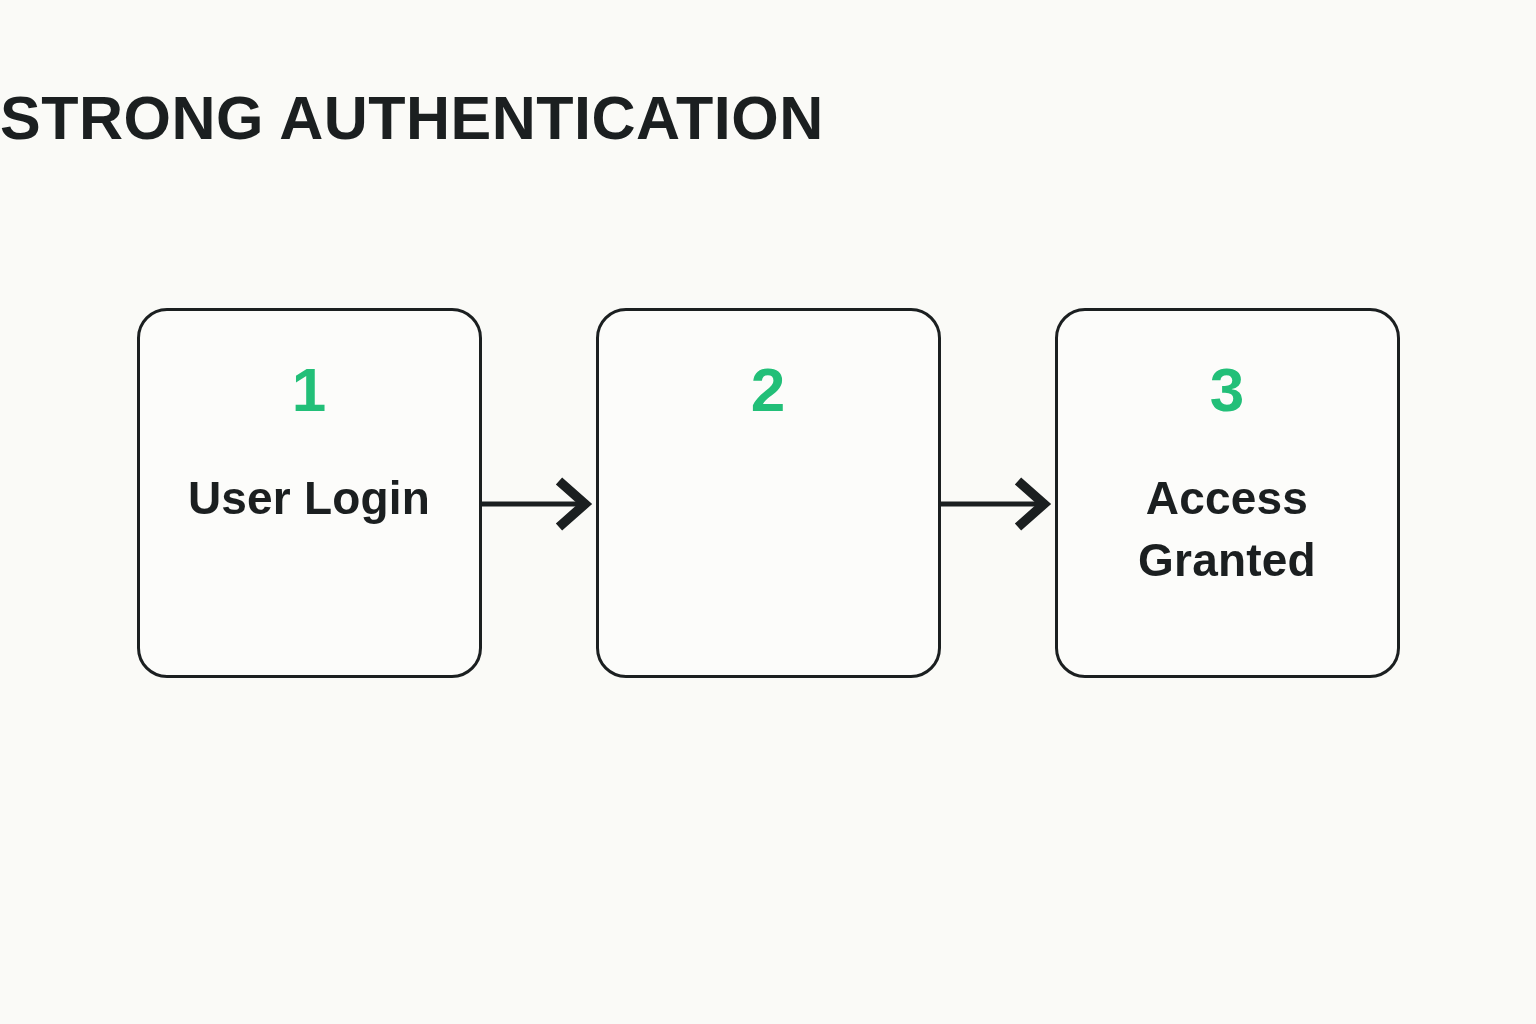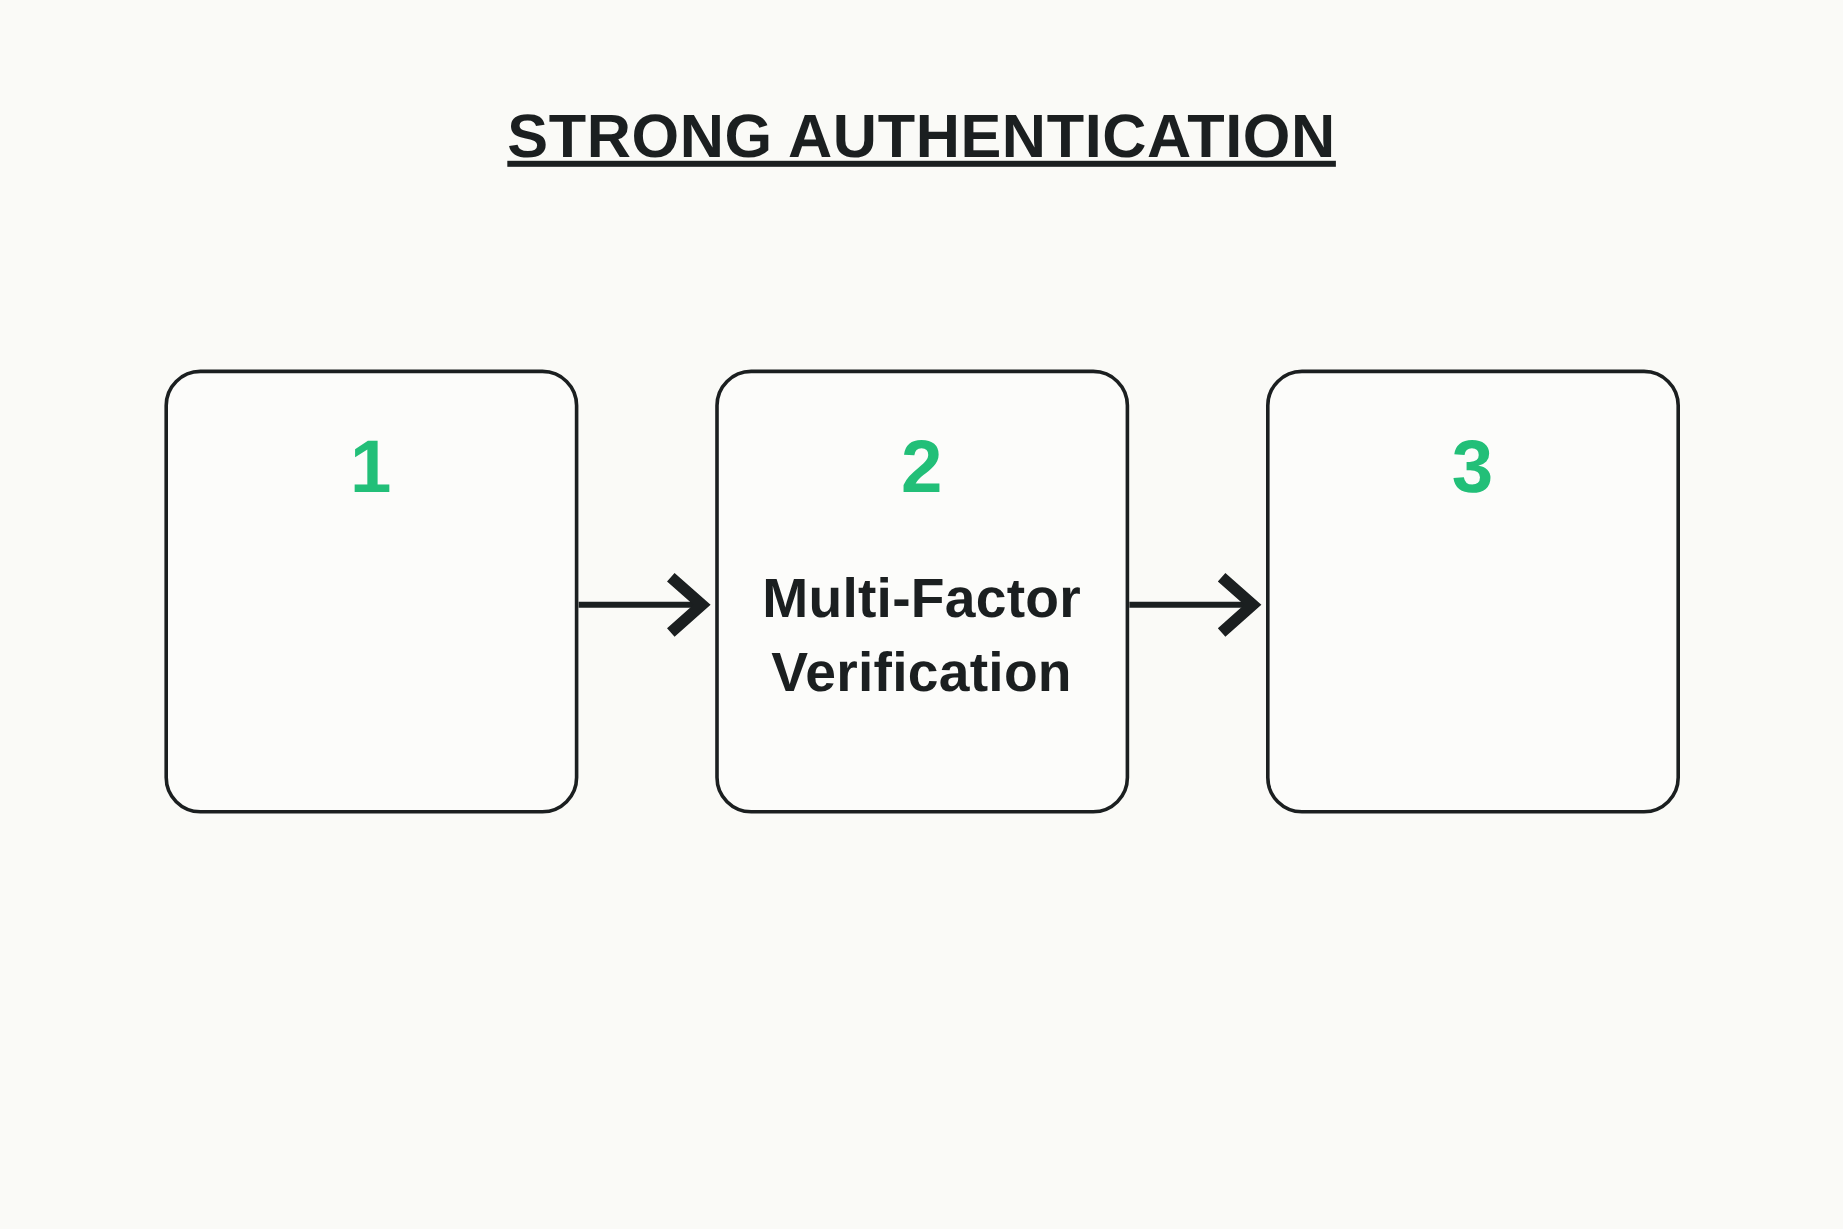--- a/index.html
+++ b/index.html
@@ -18,27 +18,26 @@
     height: 1024px;
     background: var(--background);
     font-family: "Liberation Sans", sans-serif;
     color: var(--ink);
     overflow: hidden;
     position: relative;
   }
   .title {
     margin: 0;
     padding-top: 88px;
-    text-align: center;
-    font-size: 51px;
+    text-align: left;
+    font-size: 61px;
     line-height: 1.0;
     font-weight: 700;
     letter-spacing: 0.5px;
     color: var(--ink);
-    text-decoration: underline;
   }
   .flow {
     position: absolute;
     top: 308px;
     left: 0;
     right: 0;
     display: flex;
     justify-content: center;
     align-items: flex-start;
   }
@@ -83,42 +82,43 @@
 </head>
 <body>
 
 <h1 class="title">STRONG AUTHENTICATION</h1>
 
 <div class="flow">
 
   <div class="step-box">
     <div class="step-number">1</div>
     <div class="step-label">
+      <span>User Login</span>
     </div>
   </div>
 
   <div class="flow-arrow">
     <svg width="114" height="64" viewBox="0 0 114 64" aria-hidden="true">
       <line class="arrow-stroke" x1="0" y1="32" x2="101" y2="32" stroke-width="5"></line>
       <polyline class="arrow-stroke" points="77,9 103,32 77,55" stroke-width="9.5"></polyline>
     </svg>
   </div>
 
   <div class="step-box">
     <div class="step-number">2</div>
-    <div class="step-label">
-      <span>Multi-Factor</span>
-      <span>Verification</span>
-    </div>
   </div>
 
   <div class="flow-arrow">
     <svg width="114" height="64" viewBox="0 0 114 64" aria-hidden="true">
       <line class="arrow-stroke" x1="0" y1="32" x2="101" y2="32" stroke-width="5"></line>
       <polyline class="arrow-stroke" points="77,9 103,32 77,55" stroke-width="9.5"></polyline>
     </svg>
   </div>
 
   <div class="step-box">
     <div class="step-number">3</div>
+    <div class="step-label">
+      <span>Access</span>
+      <span>Granted</span>
+    </div>
   </div>
 
 </div>
 
 </body></html>

